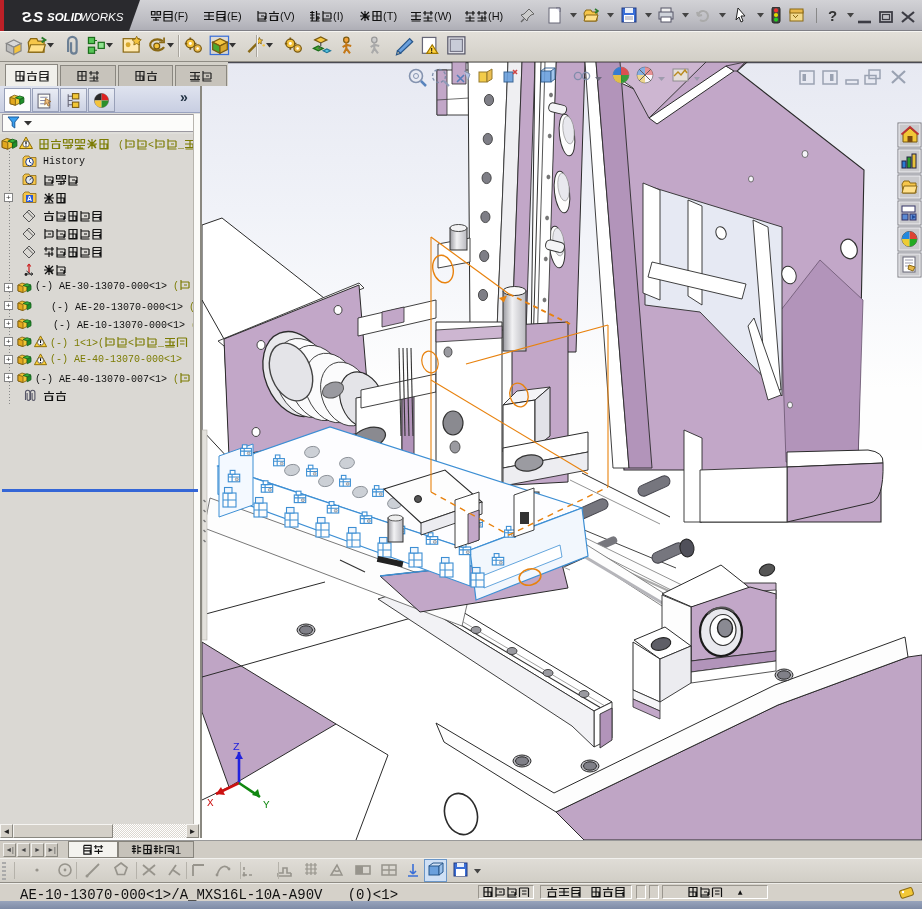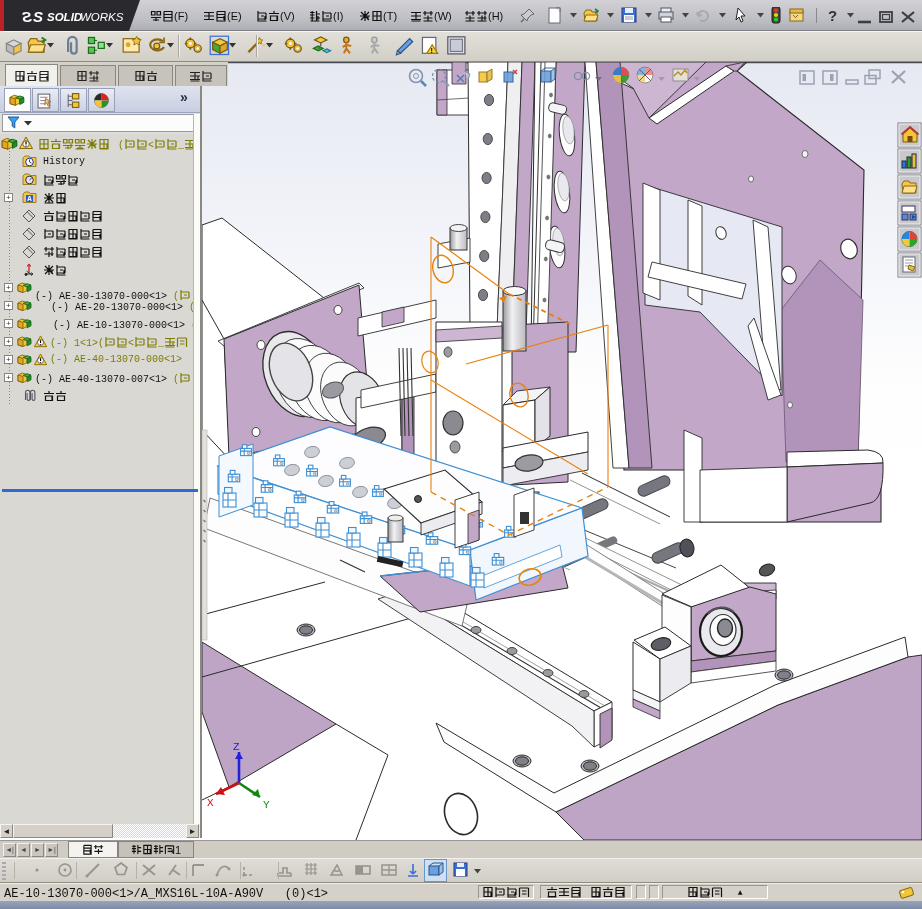--- a/index.html
+++ b/index.html
@@ -1053,21 +1053,21 @@
             </svg></span>
         </div>
         <div class="trow" style="left:0;top:145px">
           <div class="exp" style="left:4px;top:4px">+</div>
           <svg style="position:absolute;left:17px;top:1px" width="15" height="15" viewBox="0 0 15 15">
             <path d="M1 5 l4 -2 5 1.5 v6 l-4 2 -5 -1.5 Z" fill="#f2c736" stroke="#7a5a10" stroke-width=".8"></path>
             <path d="M6 5.5 l4 -1.8 4 1.3 -3.8 1.8 Z" fill="#35b53a" stroke="#135e18" stroke-width=".8"></path>
             <path d="M10.2 7.3 l3.8 -1.8 v4.3 l-3.8 2 Z" fill="#1f8f2a" stroke="#135e18" stroke-width=".8"></path>
             <path d="M1 5 v6 l5 1.5 v-6 Z" fill="#e2a81e" stroke="#7a5a10" stroke-width=".8"></path>
           </svg>
-          <span style="position:absolute;left:35px;top:10px">(-) AE-30-13070-000&lt;1&gt; <span class="oli"><span>(</span><svg class="cj" width="12" height="12" viewBox="0 0 12 12">
+          <span style="position:absolute;left:35px;top:0">(-) AE-30-13070-000&lt;1&gt; <span class="oli"><span>(</span><svg class="cj" width="12" height="12" viewBox="0 0 12 12">
                 <use href="#u9ed8"></use>
               </svg></span></span>
         </div>
         <div class="trow" style="left:0;top:163px">
           <div class="exp" style="left:4px;top:4px">+</div>
           <svg style="position:absolute;left:17px;top:1px" width="15" height="15" viewBox="0 0 15 15">
             <path d="M1 5 l4 -2 5 1.5 v6 l-4 2 -5 -1.5 Z" fill="#f2c736" stroke="#7a5a10" stroke-width=".8"></path>
             <path d="M6 5.5 l4 -1.8 4 1.3 -3.8 1.8 Z" fill="#35b53a" stroke="#135e18" stroke-width=".8"></path>
             <path d="M10.2 7.3 l3.8 -1.8 v4.3 l-3.8 2 Z" fill="#1f8f2a" stroke="#135e18" stroke-width=".8"></path>
             <path d="M1 5 v6 l5 1.5 v-6 Z" fill="#e2a81e" stroke="#7a5a10" stroke-width=".8"></path>
@@ -1255,21 +1255,21 @@
         <path d="M0 0 h7 l-3.5 4.5Z" fill="#444"></path>
       </svg>
       <div class="abs" style="left:14px;top:4px;width:1px;height:17px;background:#b5b2aa"></div>
       <div class="abs" style="left:76px;top:4px;width:1px;height:17px;background:#b5b2aa"></div>
       <div class="abs" style="left:136px;top:4px;width:1px;height:17px;background:#b5b2aa"></div>
       <div class="abs" style="left:186px;top:4px;width:1px;height:17px;background:#b5b2aa"></div>
       <div class="abs" style="left:240px;top:4px;width:1px;height:17px;background:#b5b2aa"></div>
       <div class="abs" style="left:278px;top:4px;width:1px;height:17px;background:#b5b2aa"></div>
     </div>
     <div id="statusbar" class="abs">
-      <div class="abs" style="left:4px;top:4px;font-size:12px">AE-10-13070-000&lt;1&gt;/A_MXS16L-10A-A90V&nbsp;&nbsp;&nbsp;(0)&lt;1&gt;</div>
+      <div class="abs" style="left:20px;top:4px;font-size:14px">AE-10-13070-000&lt;1&gt;/A_MXS16L-10A-A90V&nbsp;&nbsp;&nbsp;(0)&lt;1&gt;</div>
       <div class="scell" style="left:478px;width:56px">
         <svg class="cj" width="12" height="12" viewBox="0 0 12 12">
           <use href="#u5b8c"></use>
         </svg>
         <svg class="cj" width="12" height="12" viewBox="0 0 12 12">
           <use href="#u5168"></use>
         </svg>
         <svg class="cj" width="12" height="12" viewBox="0 0 12 12">
           <use href="#u5b9a"></use>
         </svg>

